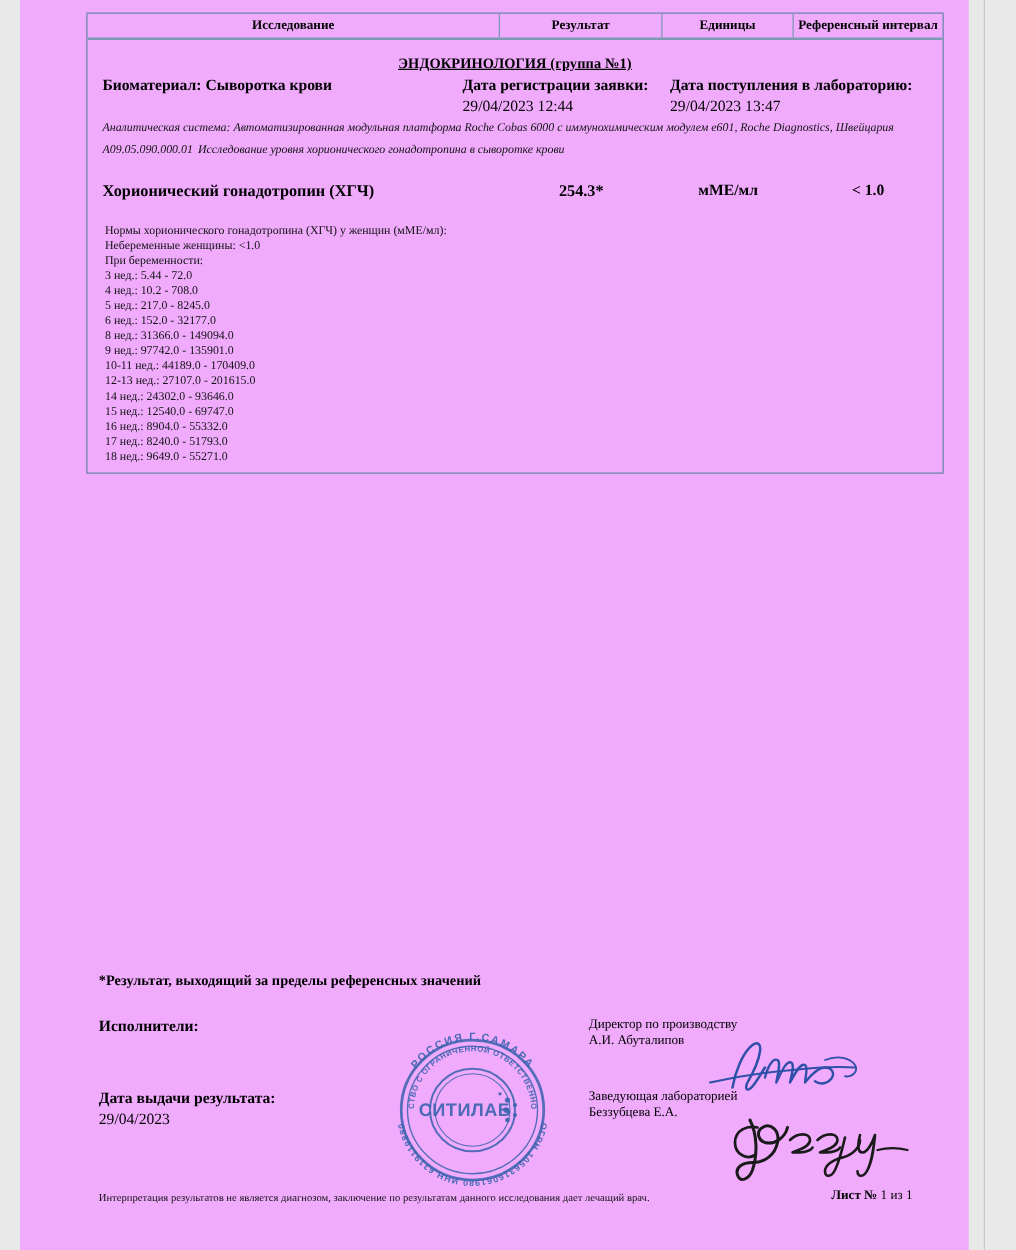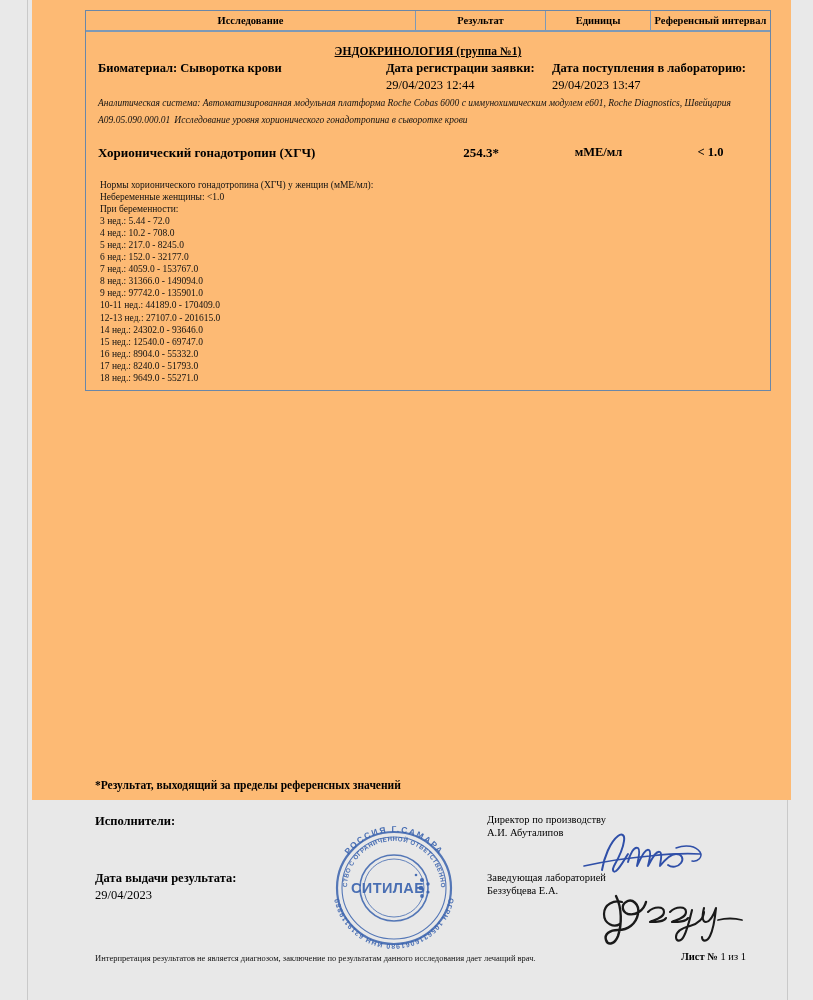--- a/index.html
+++ b/index.html
@@ -33,25 +33,25 @@
   }
   .viewer-strip.right::before {
     content: "";
     position: absolute; left: 0; top: 0; bottom: 0; width: 1px;
     background: #c9c9c9;
   }
 
   
   .page-sheet {
     position: absolute;
-    left: 32px;
+    left: 16px;
     top: 0;
     width: 759px;
-    height: 800px;
-    background: #fdba74;
+    height: 1000px;
+    background: #f0abfc;
     z-index: 1;
   }
 
   
   .result-table {
     position: absolute;
     left: 53px;
     top: 10px;
     width: 686px;
     border: 1px solid #6a87a8;
@@ -312,21 +312,20 @@
       </div>
 
       <div class="norms-block">
           <div class="norm-line">Нормы хорионического гонадотропина (ХГЧ) у женщин (мМЕ/мл):</div>
           <div class="norm-line">Небеременные женщины: &lt;1.0</div>
           <div class="norm-line">При беременности:</div>
           <div class="norm-line">3 нед.: 5.44 - 72.0</div>
           <div class="norm-line">4 нед.: 10.2 - 708.0</div>
           <div class="norm-line">5 нед.: 217.0 - 8245.0</div>
           <div class="norm-line">6 нед.: 152.0 - 32177.0</div>
-          <div class="norm-line">7 нед.: 4059.0 - 153767.0</div>
           <div class="norm-line">8 нед.: 31366.0 - 149094.0</div>
           <div class="norm-line">9 нед.: 97742.0 - 135901.0</div>
           <div class="norm-line">10-11 нед.: 44189.0 - 170409.0</div>
           <div class="norm-line">12-13 нед.: 27107.0 - 201615.0</div>
           <div class="norm-line">14 нед.: 24302.0 - 93646.0</div>
           <div class="norm-line">15 нед.: 12540.0 - 69747.0</div>
           <div class="norm-line">16 нед.: 8904.0 - 55332.0</div>
           <div class="norm-line">17 нед.: 8240.0 - 51793.0</div>
           <div class="norm-line">18 нед.: 9649.0 - 55271.0</div>
         </div>

